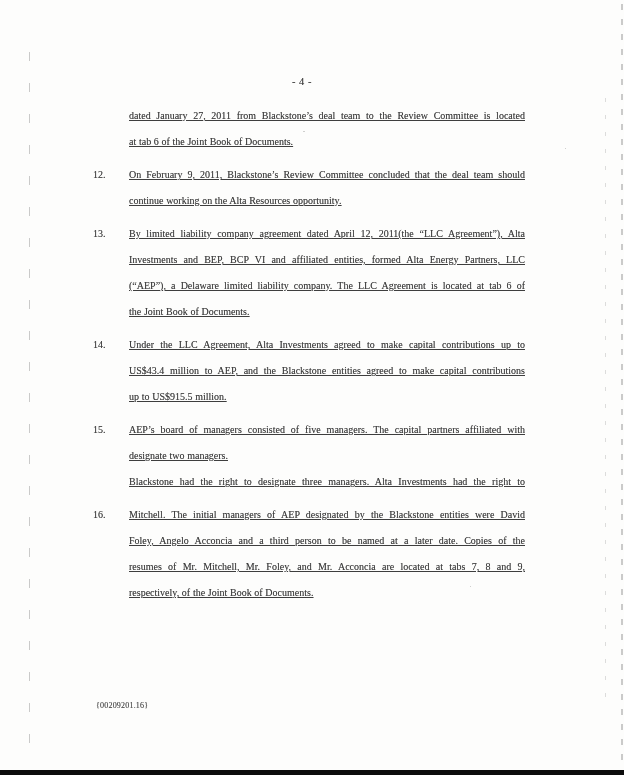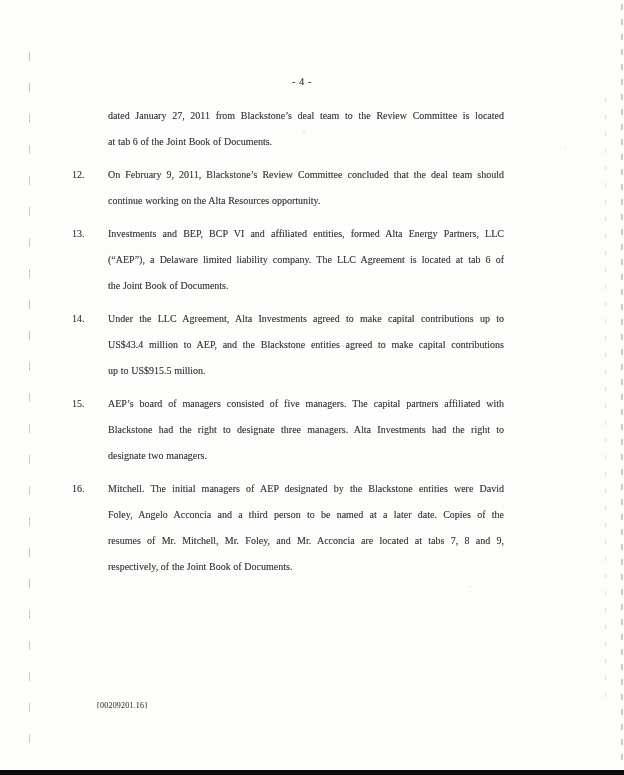--- a/index.html
+++ b/index.html
@@ -12,21 +12,21 @@
     color:#3e3e3e;
   }
   .page-num {
     position:absolute; top:76px; left:0; width:604px;
     text-align:center;
     font-size:10.5px;
     letter-spacing:0.5px;
     text-shadow:0 0 0.6px rgba(62,62,62,0.55);
   }
   .content {
-    position:absolute; top:103px; left:108px; width:396px;
+    position:absolute; top:103px; left:129px; width:396px;text-decoration:underline;
   }
   .para { position:relative; margin-bottom:7px; }
   .pnum {
     position:absolute; left:-36px; top:0;
     line-height:26px; font-size:10px;
     text-shadow:0 0 0.6px rgba(62,62,62,0.55);
     text-align:right;
   }
   .pline {
     font-size:10px; line-height:26px; height:26px;
@@ -87,35 +87,36 @@
         <div class="pline">dated January 27, 2011 from Blackstone’s deal team to the Review Committee is located</div>
         <div class="pline last">at tab 6 of the Joint Book of Documents.</div>
       </div>
       <div class="para">
         <span class="pnum">12.</span>
         <div class="pline">On February 9, 2011, Blackstone’s Review Committee concluded that the deal team should</div>
         <div class="pline last">continue working on the Alta Resources opportunity.</div>
       </div>
       <div class="para">
         <span class="pnum">13.</span>
+        <div class="pline">By limited liability company agreement dated April 12, 2011(the “LLC Agreement”), Alta</div>
         <div class="pline">Investments and BEP, BCP VI and affiliated entities, formed Alta Energy Partners, LLC</div>
         <div class="pline">(“AEP”), a Delaware limited liability company. The LLC Agreement is located at tab 6 of</div>
         <div class="pline last">the Joint Book of Documents.</div>
       </div>
       <div class="para">
         <span class="pnum">14.</span>
         <div class="pline">Under the LLC Agreement, Alta Investments agreed to make capital contributions up to</div>
         <div class="pline">US$43.4 million to AEP, and the Blackstone entities agreed to make capital contributions</div>
         <div class="pline last">up to US$915.5 million.</div>
       </div>
       <div class="para">
         <span class="pnum">15.</span>
         <div class="pline">AEP’s board of managers consisted of five managers. The capital partners affiliated with</div>
+        <div class="pline last">designate two managers.</div>
         <div class="pline">Blackstone had the right to designate three managers. Alta Investments had the right to</div>
-        <div class="pline last">designate two managers.</div>
       </div>
       <div class="para">
         <span class="pnum">16.</span>
         <div class="pline">Mitchell. The initial managers of AEP designated by the Blackstone entities were David</div>
         <div class="pline">Foley, Angelo Acconcia and a third person to be named at a later date. Copies of the</div>
         <div class="pline">resumes of Mr. Mitchell, Mr. Foley, and Mr. Acconcia are located at tabs 7, 8 and 9,</div>
         <div class="pline last">respectively, of the Joint Book of Documents.</div>
       </div>
     </div>
 

